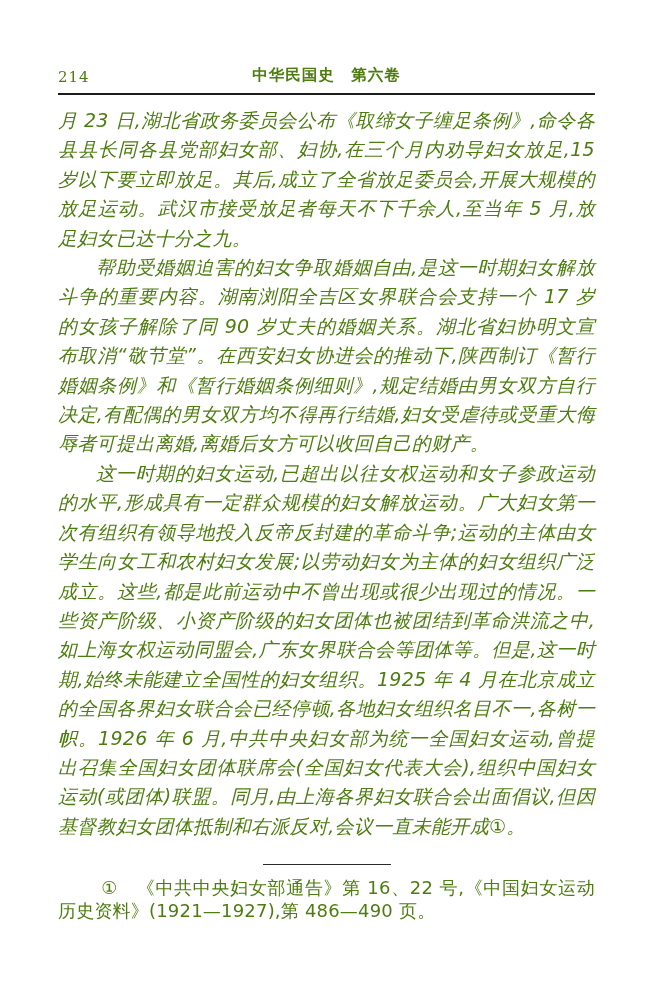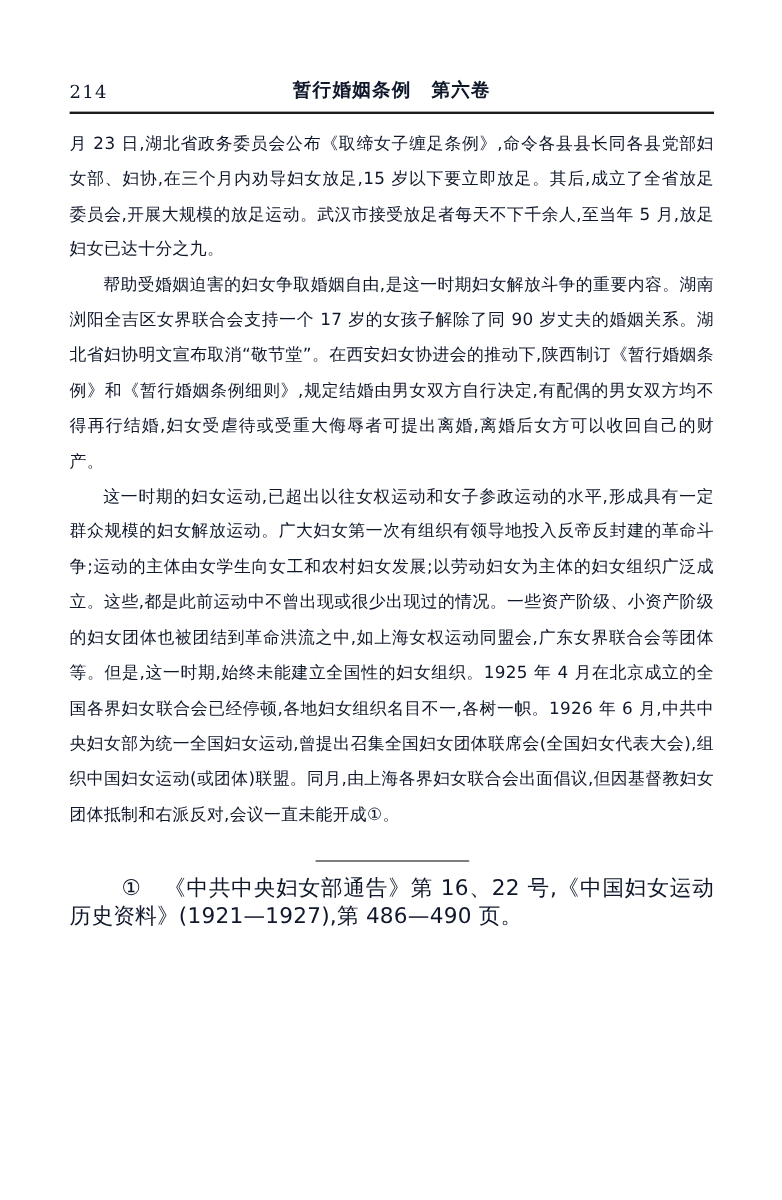--- a/index.html
+++ b/index.html
@@ -6,21 +6,21 @@
     margin: 0;
     padding: 0;
     background: #e8e8e8;
   }
   .page {
     position: relative;
     width: 652px;
     height: 1000px;
     margin: 0 auto;
     background: #ffffff;
-    color: #0f172a;
+    color: #4d7c0f;
     font-family: "DejaVu Sans", sans-serif;
     overflow: hidden;
     box-sizing: border-box;
     padding: 64px 57px 0 58px;
   }
   .running-header {
     display: flex;
     align-items: flex-end;
     height: 22px;
     font-size: 15px;
@@ -45,25 +45,26 @@
     margin-top: 7px;
     border: 0;
     border-top: 2.5px solid #1c1c1c;
     height: 0;
   }
   .body-text {
     margin-top: 11px;
   }
   .body-text p {
     margin: 0;
-    font-size: 14px;
+    font-size: 19px;
     line-height: 29.4px;
     text-align: justify;
     text-justify: inter-ideograph;
     letter-spacing: 0.3px;
+    font-style: italic;
   }
   .body-text p.indent {
     text-indent: 2em;
   }
   .fn-sep {
     margin-top: 23px;
     width: 128px;
     border: 0;
     border-top: 1.5px solid #2a2a2a;
     height: 0;
@@ -77,21 +78,21 @@
     letter-spacing: 0.2px;
   }
 </style>
 </head>
 <body>
 
 <div class="page">
 
   <div class="running-header">
     <span class="pagenum">214</span>
-    <span class="book-title">暂行婚姻条例　第六卷</span>
+    <span class="book-title">中华民国史　第六卷</span>
     <span class="spacer"></span>
   </div>
 
   <hr class="header-rule">
 
   <div class="body-text">
     <p>月 23 日,湖北省政务委员会公布《取缔女子缠足条例》,命令各县县长同各县党部妇女部、妇协,在三个月内劝导妇女放足,15 岁以下要立即放足。其后,成立了全省放足委员会,开展大规模的放足运动。武汉市接受放足者每天不下千余人,至当年 5 月,放足妇女已达十分之九。</p>
     <p class="indent">帮助受婚姻迫害的妇女争取婚姻自由,是这一时期妇女解放斗争的重要内容。湖南浏阳全吉区女界联合会支持一个 17 岁的女孩子解除了同 90 岁丈夫的婚姻关系。湖北省妇协明文宣布取消“敬节堂”。在西安妇女协进会的推动下,陕西制订《暂行婚姻条例》和《暂行婚姻条例细则》,规定结婚由男女双方自行决定,有配偶的男女双方均不得再行结婚,妇女受虐待或受重大侮辱者可提出离婚,离婚后女方可以收回自己的财产。</p>
     <p class="indent">这一时期的妇女运动,已超出以往女权运动和女子参政运动的水平,形成具有一定群众规模的妇女解放运动。广大妇女第一次有组织有领导地投入反帝反封建的革命斗争;运动的主体由女学生向女工和农村妇女发展;以劳动妇女为主体的妇女组织广泛成立。这些,都是此前运动中不曾出现或很少出现过的情况。一些资产阶级、小资产阶级的妇女团体也被团结到革命洪流之中,如上海女权运动同盟会,广东女界联合会等团体等。但是,这一时期,始终未能建立全国性的妇女组织。1925 年 4 月在北京成立的全国各界妇女联合会已经停顿,各地妇女组织名目不一,各树一帜。1926 年 6 月,中共中央妇女部为统一全国妇女运动,曾提出召集全国妇女团体联席会(全国妇女代表大会),组织中国妇女运动(或团体)联盟。同月,由上海各界妇女联合会出面倡议,但因基督教妇女团体抵制和右派反对,会议一直未能开成①。</p>
   </div>

